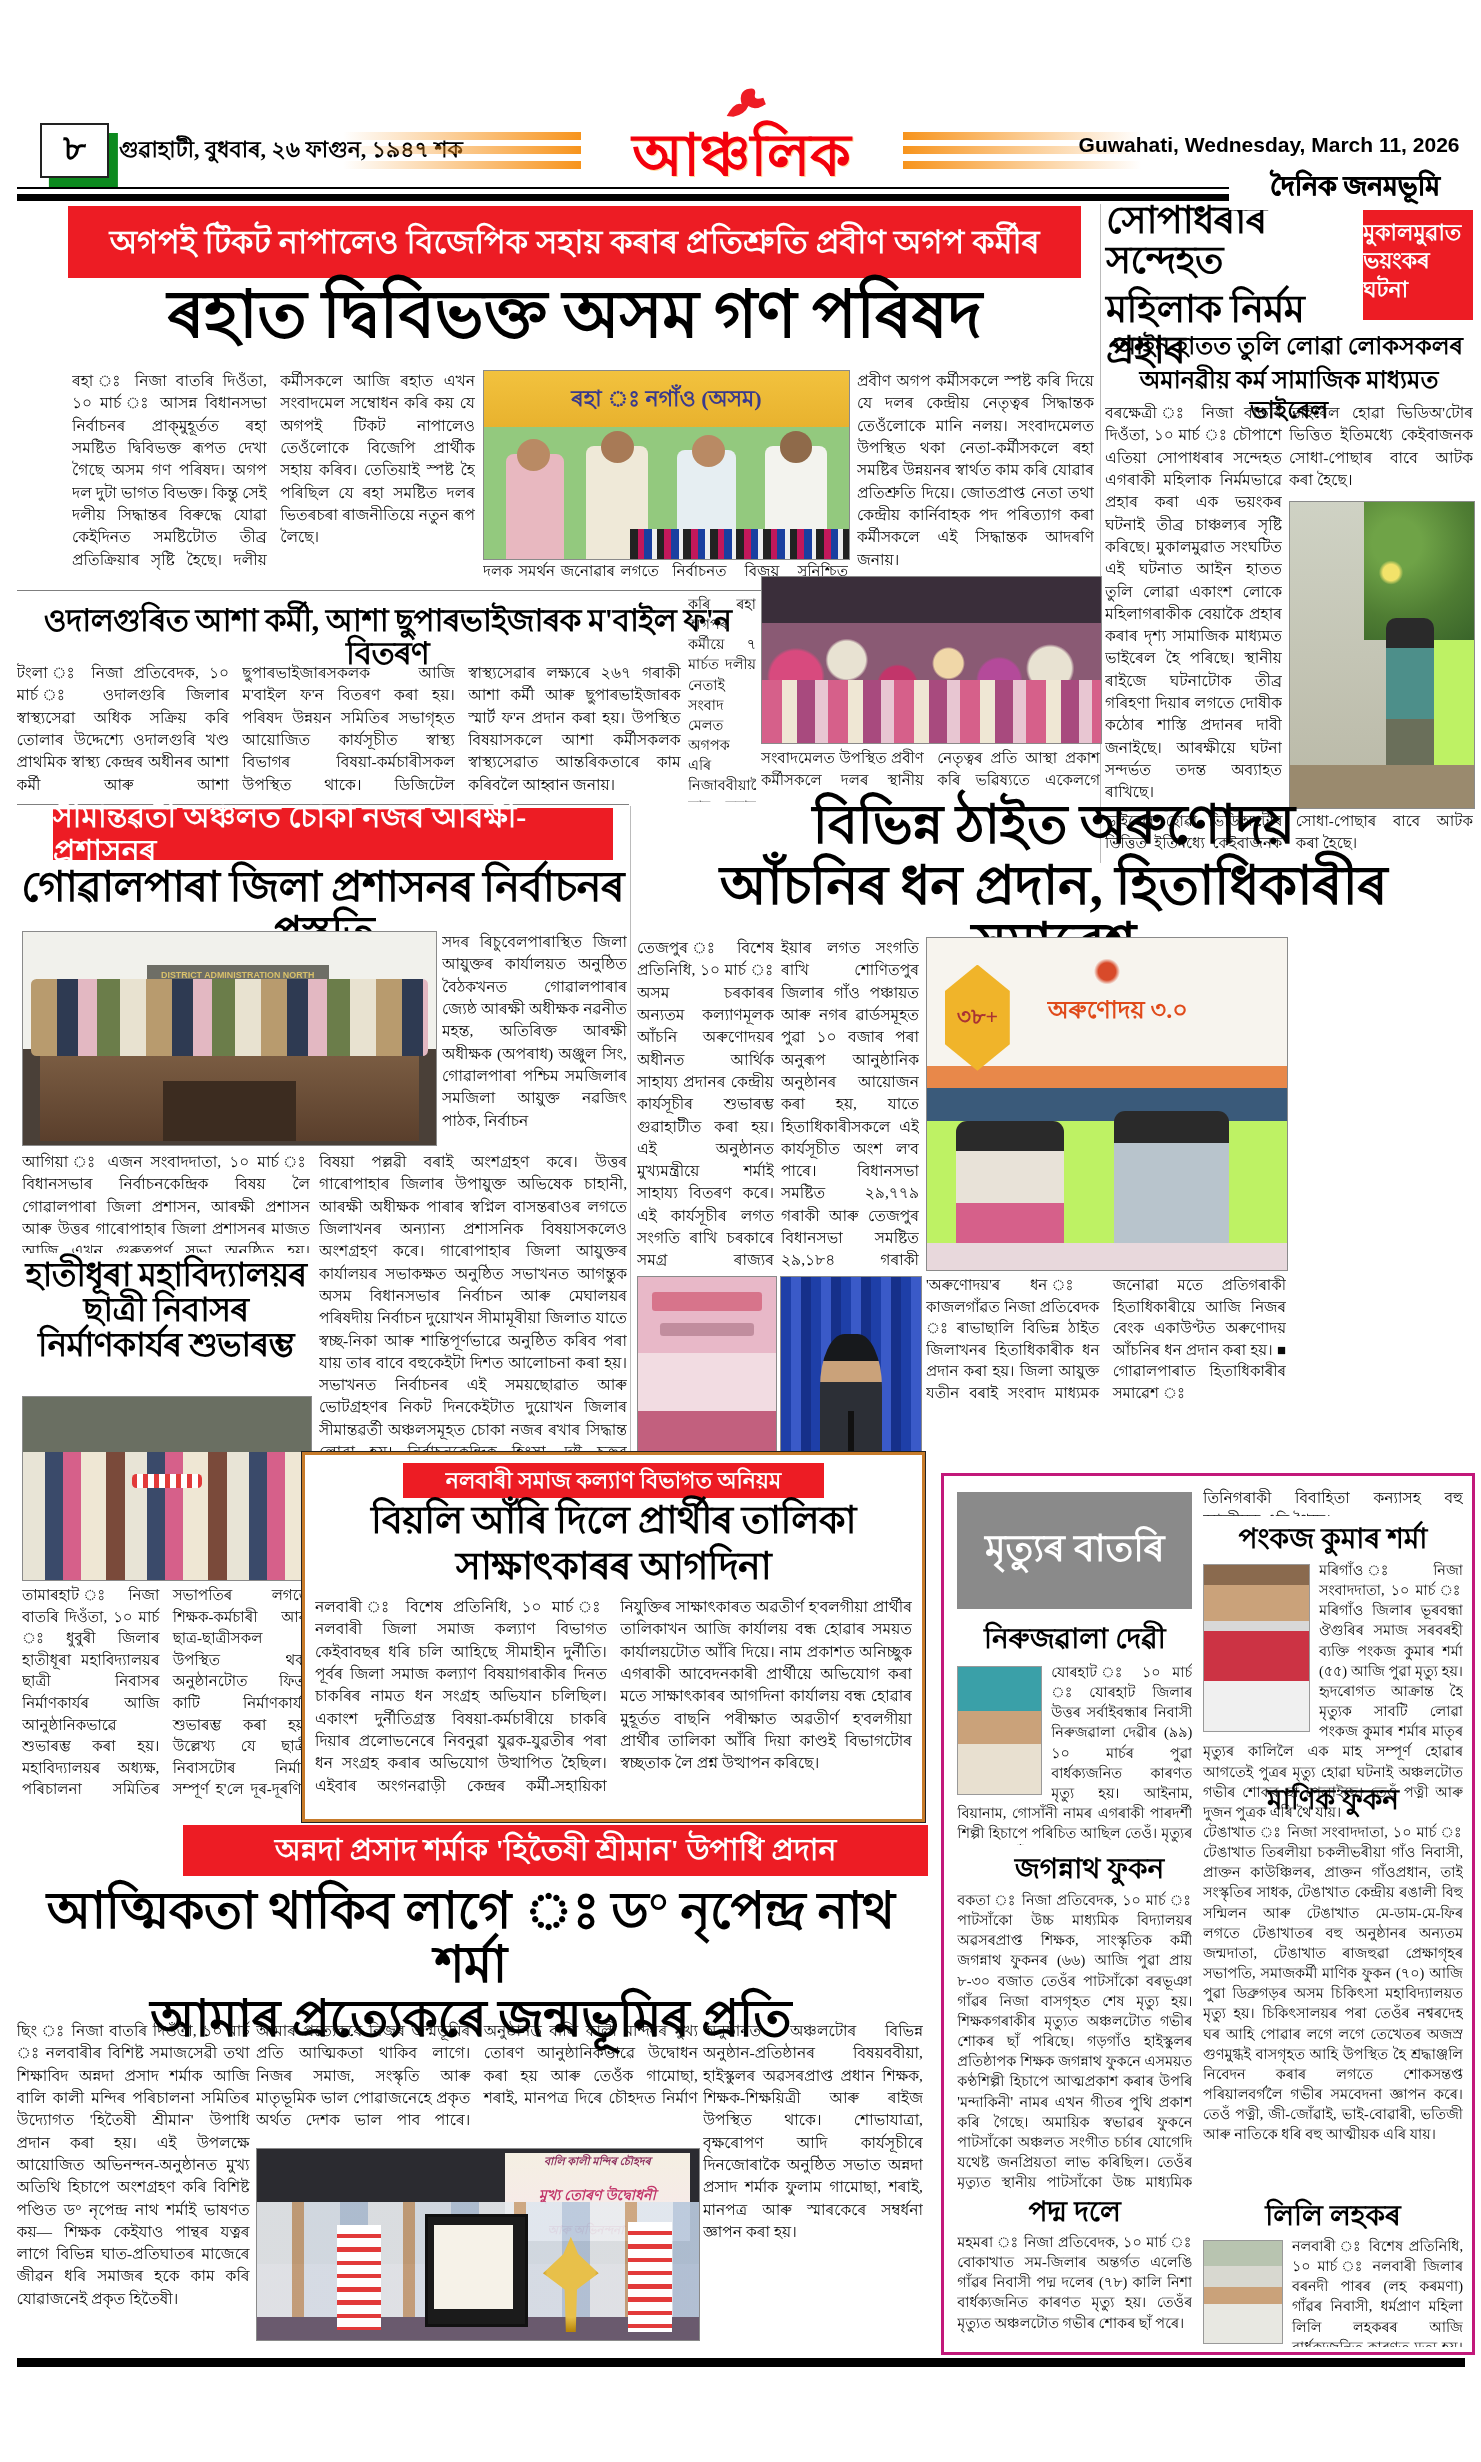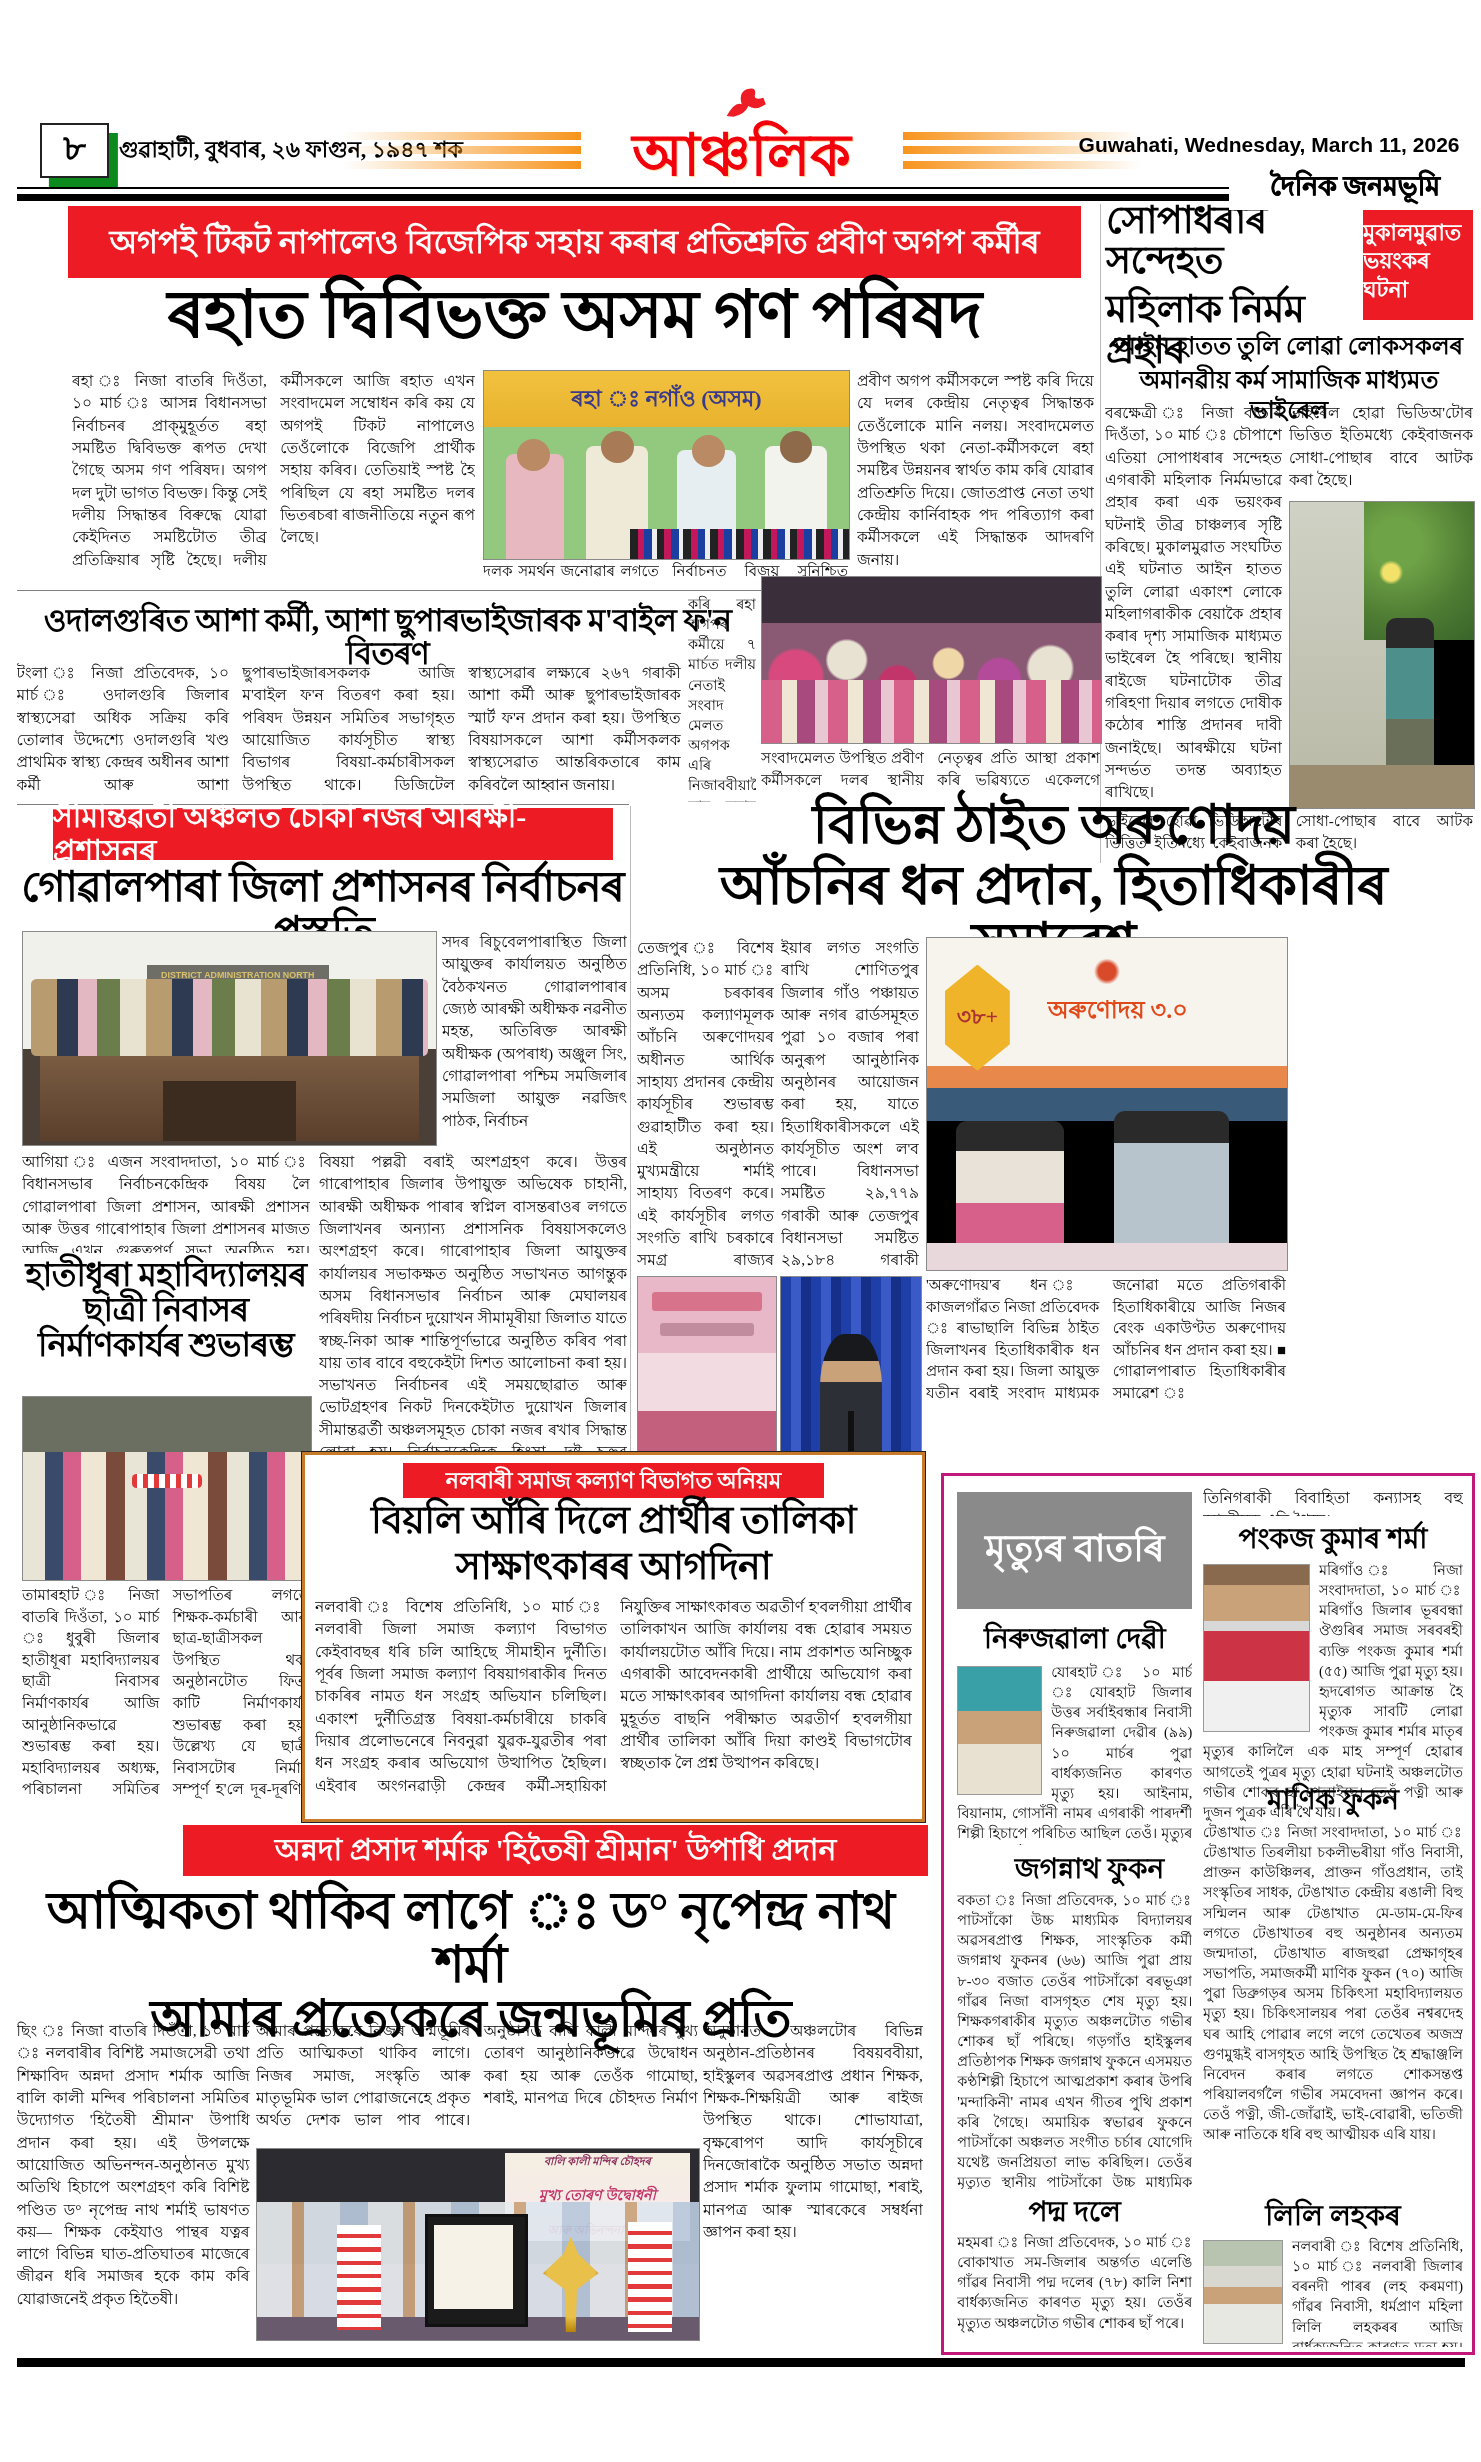--- a/index.html
+++ b/index.html
@@ -4,21 +4,21 @@
 <style>
   html,body{margin:0;padding:0;background:#ffffff;}
   body{width:1481px;height:2462px;position:relative;font-family:"Liberation Serif",serif;color:#000;}
   .abs{position:absolute;}
   .kicker{background:#ed1c24;color:#fff;font-weight:bold;display:flex;align-items:center;justify-content:center;text-align:left;line-height:1.15;}
   .hl{font-weight:900;text-align:center;line-height:1.06;letter-spacing:-0.6px;}
   .bt{font-size:15.5px;line-height:1.44;text-align:justify;color:#0a0a0a;overflow:hidden;}
   .bt-sm{font-size:14.4px;line-height:1.4;text-align:justify;color:#0a0a0a;overflow:hidden;}
   .cols2{column-count:2;column-gap:13.3px;}
   .cols3{column-count:3;column-gap:13.3px;}
-  .photo{overflow:hidden;background:#000000;border:0.6px solid #8a8a8a;}
+  .photo{overflow:hidden;background:#bef264;border:0.6px solid #8a8a8a;}
   .hrule{background:#000;}
   .vrule{width:1.1px;background:#777;opacity:.5;}
   .obit-name{font-weight:bold;text-align:center;font-size:28px;line-height:1.05;}
   .obit-photo{float:left;margin:4.4px 8.9px 2.2px 0;border:0.6px solid #999;overflow:hidden;}
   .sans{font-family:"Liberation Sans",sans-serif;}
   .stripe{height:7.8px;}
   .deck{font-weight:bold;text-align:center;line-height:1.25;}
 </style>
 </head>
 <body>

